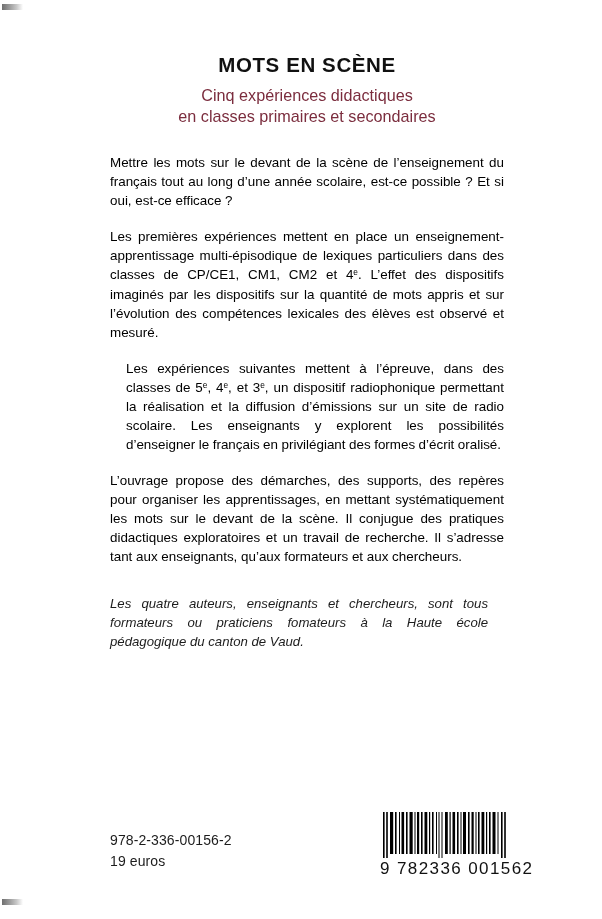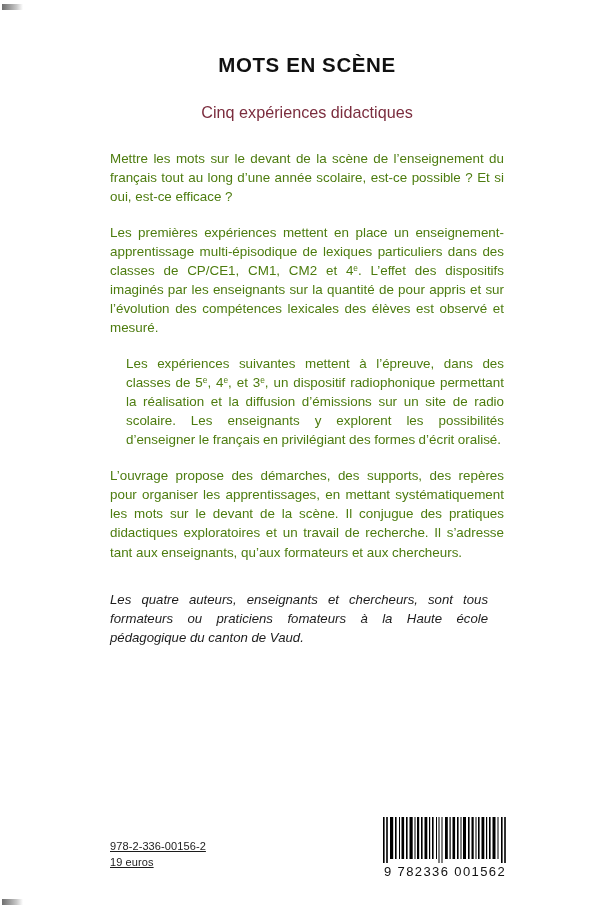--- a/index.html
+++ b/index.html
@@ -45,40 +45,40 @@
     padding-top: 53px;
     text-align: center;
     font-size: 20.5px;
     font-weight: bold;
     letter-spacing: 0.6px;
     color: #111111;
     line-height: 1.15;
   }
 
   .subtitle {
-    margin: 25px 0 0 0;
+    margin: 8px 0 0 0;
     text-align: center;
     font-size: 16.2px;
     font-weight: normal;
     color: #7b2d3e;
     line-height: 1.32;
   }
   .subtitle .line { display: block; }
 
   .body-copy {
     margin-top: 26px;
   }
 
   .para {
     margin: 0 0 17px 0;
     font-size: 13.4px;
     line-height: 1.42;
     text-align: justify;
     text-justify: inter-word;
-    color: #4d7c0f;
+    color: #000000;
     hyphens: manual;
   }
 
   .para.tight {
     word-spacing: -0.2px;
     margin-left: 16px;
   }
 
   .authors-note {
     margin: 28px 16px 0 0;
@@ -101,72 +101,72 @@
     left: 110px;
     right: 60px;
     bottom: 30px;
     height: 80px;
   }
 
   .isbn-block {
     position: absolute;
     left: 0;
     bottom: 18px;
-    font-size: 11px;
+    font-size: 14px;
     line-height: 1.45;
     color: #1c1c1c;
     letter-spacing: 0.1px;
-    text-decoration: underline;
   }
   .isbn-block .line { display: block; white-space: nowrap; }
 
   .barcode {
     position: absolute;
     right: 0;
     bottom: 10px;
     width: 130px;
   }
   .barcode-bars {
     display: block;
     width: 130px;
     height: 46px;
   }
   .barcode-digits {
     display: block;
     margin-top: 1px;
     font-family: "Liberation Sans", sans-serif;
-    font-size: 13px;
+    font-size: 17px;
     letter-spacing: 1.4px;
     color: #111;
     text-align: center;
     white-space: pre;
   }
 </style>
 </head>
 <body>
 
 <div class="page">
 
   <div class="edge-mark top"></div>
   <div class="edge-mark bottom"></div>
 
   <div class="content">
 
     <h1 class="title">MOTS EN SCÈNE</h1>
 
     <div class="subtitle">
       <span class="line">Cinq expériences didactiques</span>
+      <span class="line">en classes primaires et secondaires</span>
     </div>
 
     <div class="body-copy">
 
       <p class="para">Mettre les mots sur le devant de la scène de l’enseignement du français tout au long d’une année scolaire, est-ce possible ? Et si oui, est-ce efficace ?</p>
 
 
-      <p class="para"><span>Les premières expériences mettent en place un enseignement-apprentissage multi-épisodique de lexiques particuliers dans des classes de CP/CE1, CM1, CM2 et 4</span><sup class="ord">e</sup><span>. L’effet des dispositifs imaginés par les enseignants sur la quantité de pour appris et sur l’évolution des compétences lexicales des élèves est observé et mesuré.</span></p>
+      <p class="para"><span>Les premières expériences mettent en place un enseignement-apprentissage multi-épisodique de lexiques particuliers dans des classes de CP/CE1, CM1, CM2 et 4</span><sup class="ord">e</sup><span>. L’effet des dispositifs imaginés par les dispositifs sur la quantité de mots appris et sur l’évolution des compétences lexicales des élèves est observé et mesuré.</span></p>
 
       <p class="para tight"><span>Les expériences suivantes mettent à l’épreuve, dans des classes de 5</span><sup class="ord">e</sup><span>, 4</span><sup class="ord">e</sup><span>, et 3</span><sup class="ord">e</sup><span>, un dispositif radiophonique permettant la réalisation et la diffusion d’émissions sur un site de radio scolaire. Les enseignants y explorent les possibilités d’enseigner le français en privilégiant des formes d’écrit oralisé.</span></p>
 
       <p class="para">L’ouvrage propose des démarches, des supports, des repères pour organiser les apprentissages, en mettant systématiquement les mots sur le devant de la scène. Il conjugue des pratiques didactiques exploratoires et un travail de recherche. Il s’adresse tant aux enseignants, qu’aux formateurs et aux chercheurs.</p>
 
       <p class="authors-note">Les quatre auteurs, enseignants et chercheurs, sont tous formateurs ou praticiens fomateurs à la Haute école pédagogique du canton de Vaud.</p>
 
     </div>
   </div>
 

